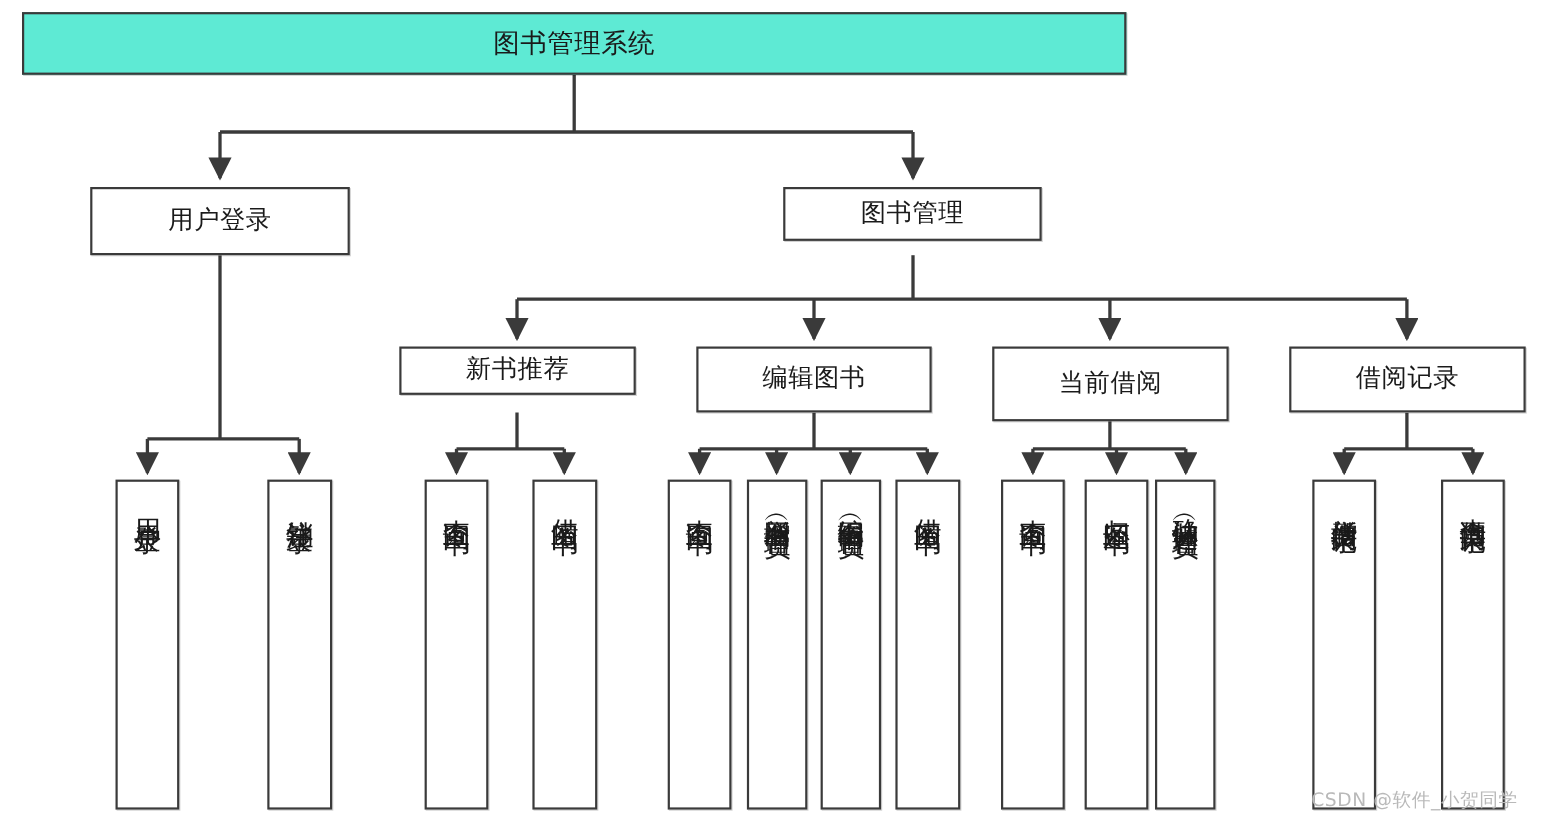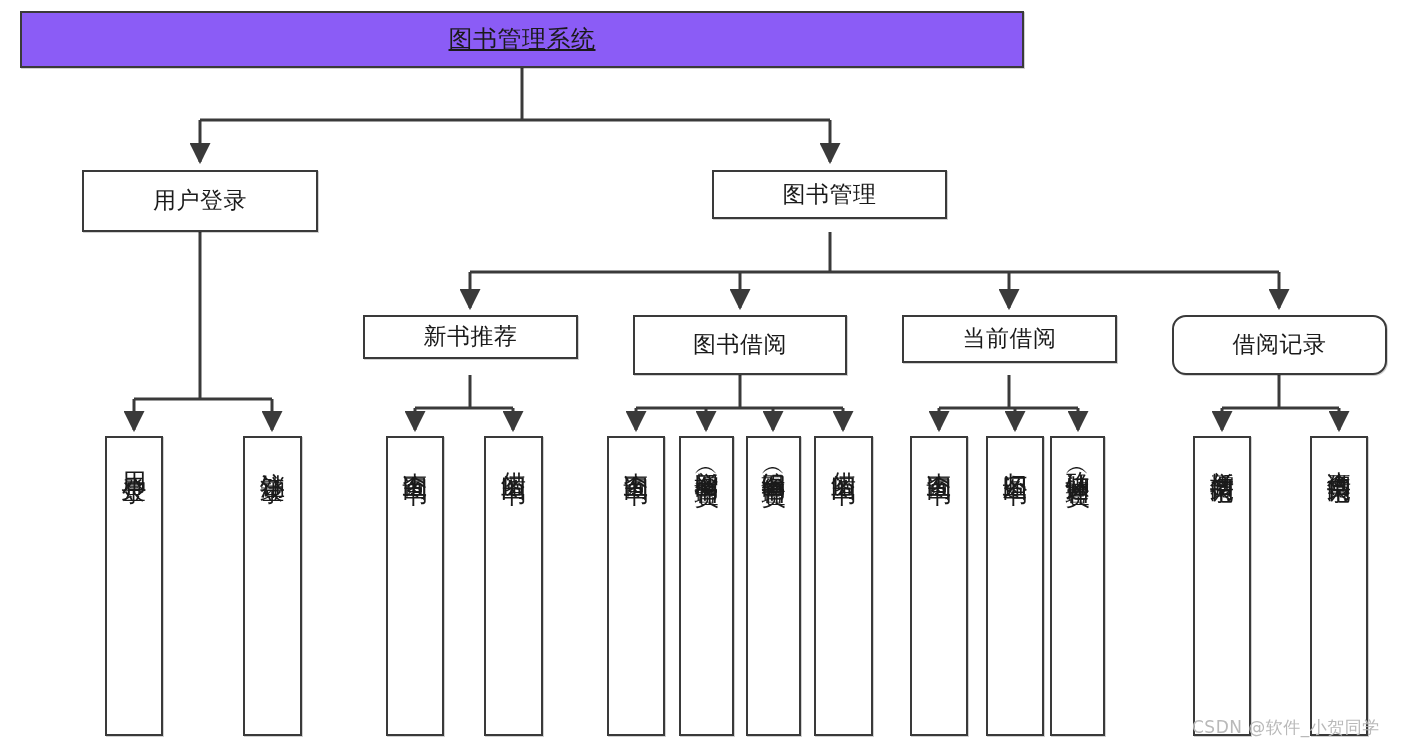--- a/index.html
+++ b/index.html
@@ -128,41 +128,41 @@
       <path d="M 1015 408 L 1015 430" marker-end="url(#arrow)"></path>
       <path d="M 1078 408 L 1078 430" marker-end="url(#arrow)"></path>
 
       <path d="M 1279 375 L 1279 408"></path>
       <path d="M 1222 408 L 1339 408"></path>
       <path d="M 1222 408 L 1222 430" marker-end="url(#arrow)"></path>
       <path d="M 1339 408 L 1339 430" marker-end="url(#arrow)"></path>
     </g>
   </svg>
 
-  <div class="node h root" style="left: 20px; top: 11px; width: 1004px; height: 57px; border-color: rgb(58, 58, 58); background: #8b5cf6; color: rgb(26, 26, 26); text-decoration: underline;">
+  <div class="node h root" style="left: 20px; top: 11px; width: 1004px; height: 57px; border-color: rgb(58, 58, 58); background: #5eead4; color: rgb(26, 26, 26);">
     <span class="label">图书管理系统</span>
   </div>
 
   <div class="node h" style="left: 82px; top: 170px; width: 236px; height: 62px; border-color: rgb(58, 58, 58); background: rgb(255, 255, 255); color: rgb(26, 26, 26);">
     <span class="label">用户登录</span>
   </div>
   <div class="node h" style="left: 712px; top: 170px; width: 235px; height: 49px; border-color: rgb(58, 58, 58); background: rgb(255, 255, 255); color: rgb(26, 26, 26);">
     <span class="label">图书管理</span>
   </div>
 
   <div class="node h" style="left: 363px; top: 315px; width: 215px; height: 44px; border-color: rgb(58, 58, 58); background: rgb(255, 255, 255); color: rgb(26, 26, 26);">
     <span class="label">新书推荐</span>
   </div>
   <div class="node h" style="left: 633px; top: 315px; width: 214px; height: 60px; border-color: rgb(58, 58, 58); background: rgb(255, 255, 255); color: rgb(26, 26, 26);">
-    <span class="label">图书借阅</span>
-  </div>
-  <div class="node h" style="left: 902px; top: 315px; width: 215px; height: 48px; border-color: rgb(58, 58, 58); background: rgb(255, 255, 255); color: rgb(26, 26, 26);">
+    <span class="label">编辑图书</span>
+  </div>
+  <div class="node h" style="left: 902px; top: 315px; width: 215px; height: 68px; border-color: rgb(58, 58, 58); background: rgb(255, 255, 255); color: rgb(26, 26, 26);">
     <span class="label">当前借阅</span>
   </div>
-  <div class="node h" style="left: 1172px; top: 315px; width: 215px; height: 60px; border-color: rgb(58, 58, 58); background: rgb(255, 255, 255); color: rgb(26, 26, 26); border-radius: 14px;">
+  <div class="node h" style="left: 1172px; top: 315px; width: 215px; height: 60px; border-color: rgb(58, 58, 58); background: rgb(255, 255, 255); color: rgb(26, 26, 26);">
     <span class="label">借阅记录</span>
   </div>
 
   <div class="node v" style="left: 105px; top: 436px; width: 58px; height: 300px; border-color: rgb(58, 58, 58); background: rgb(255, 255, 255); color: rgb(26, 26, 26);">
     <span class="label">用户登录</span>
   </div>
   <div class="node v" style="left: 243px; top: 436px; width: 59px; height: 300px; border-color: rgb(58, 58, 58); background: rgb(255, 255, 255); color: rgb(26, 26, 26);">
     <span class="label">注销登录</span>
   </div>
   <div class="node v" style="left: 386px; top: 436px; width: 58px; height: 300px; border-color: rgb(58, 58, 58); background: rgb(255, 255, 255); color: rgb(26, 26, 26);">

